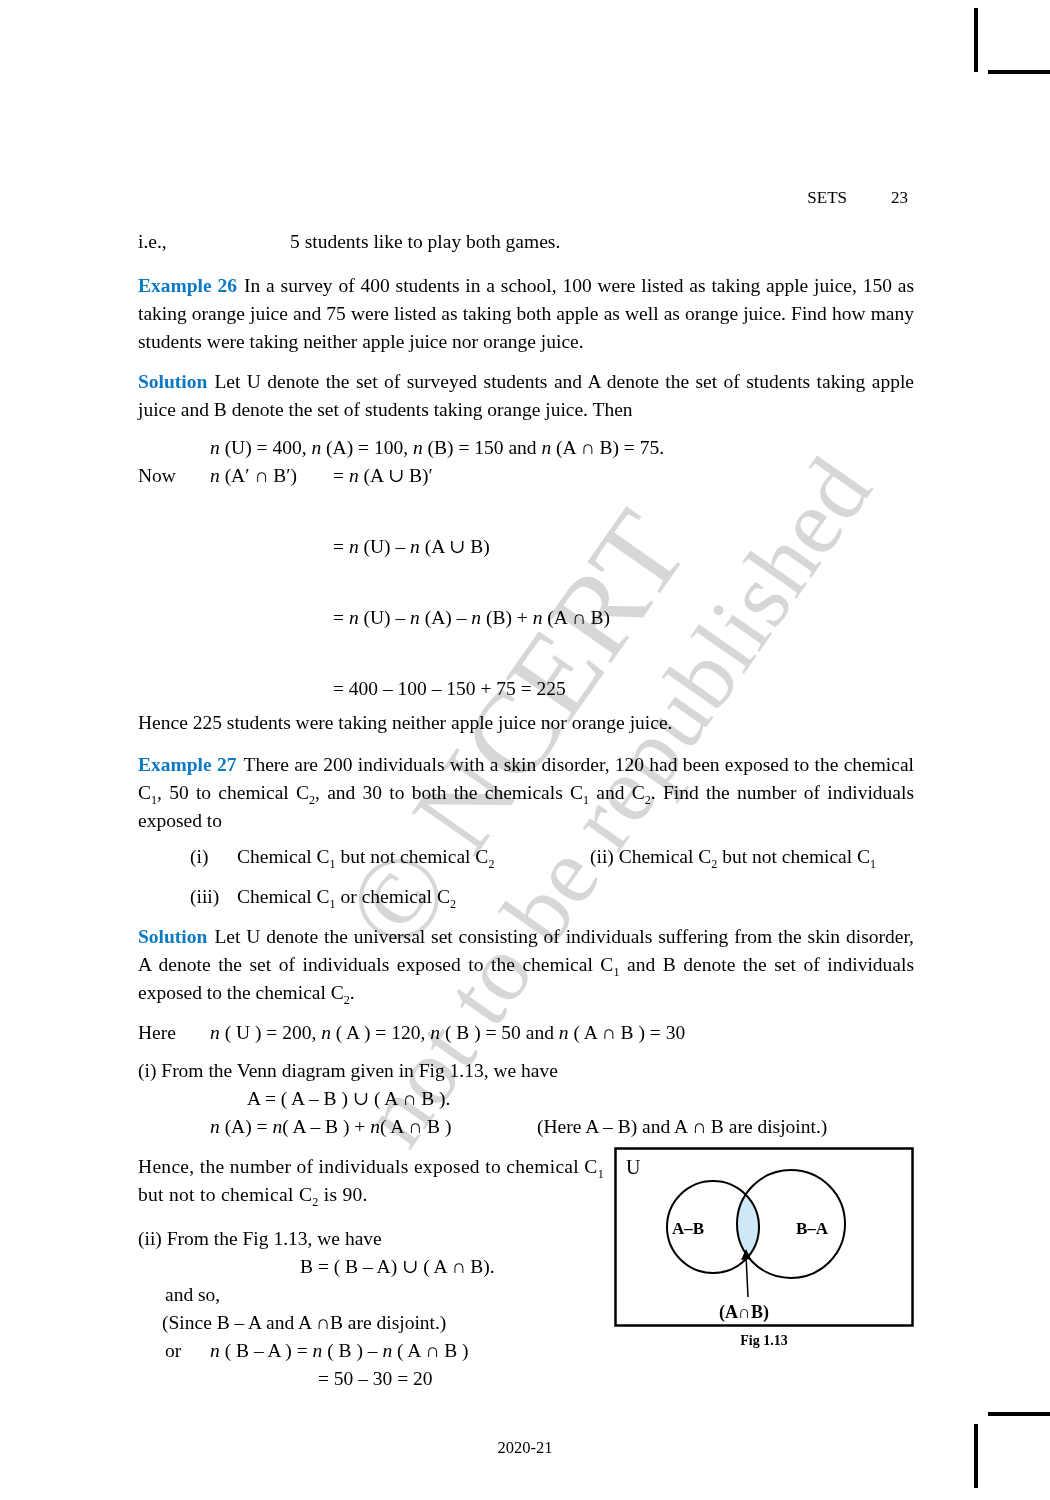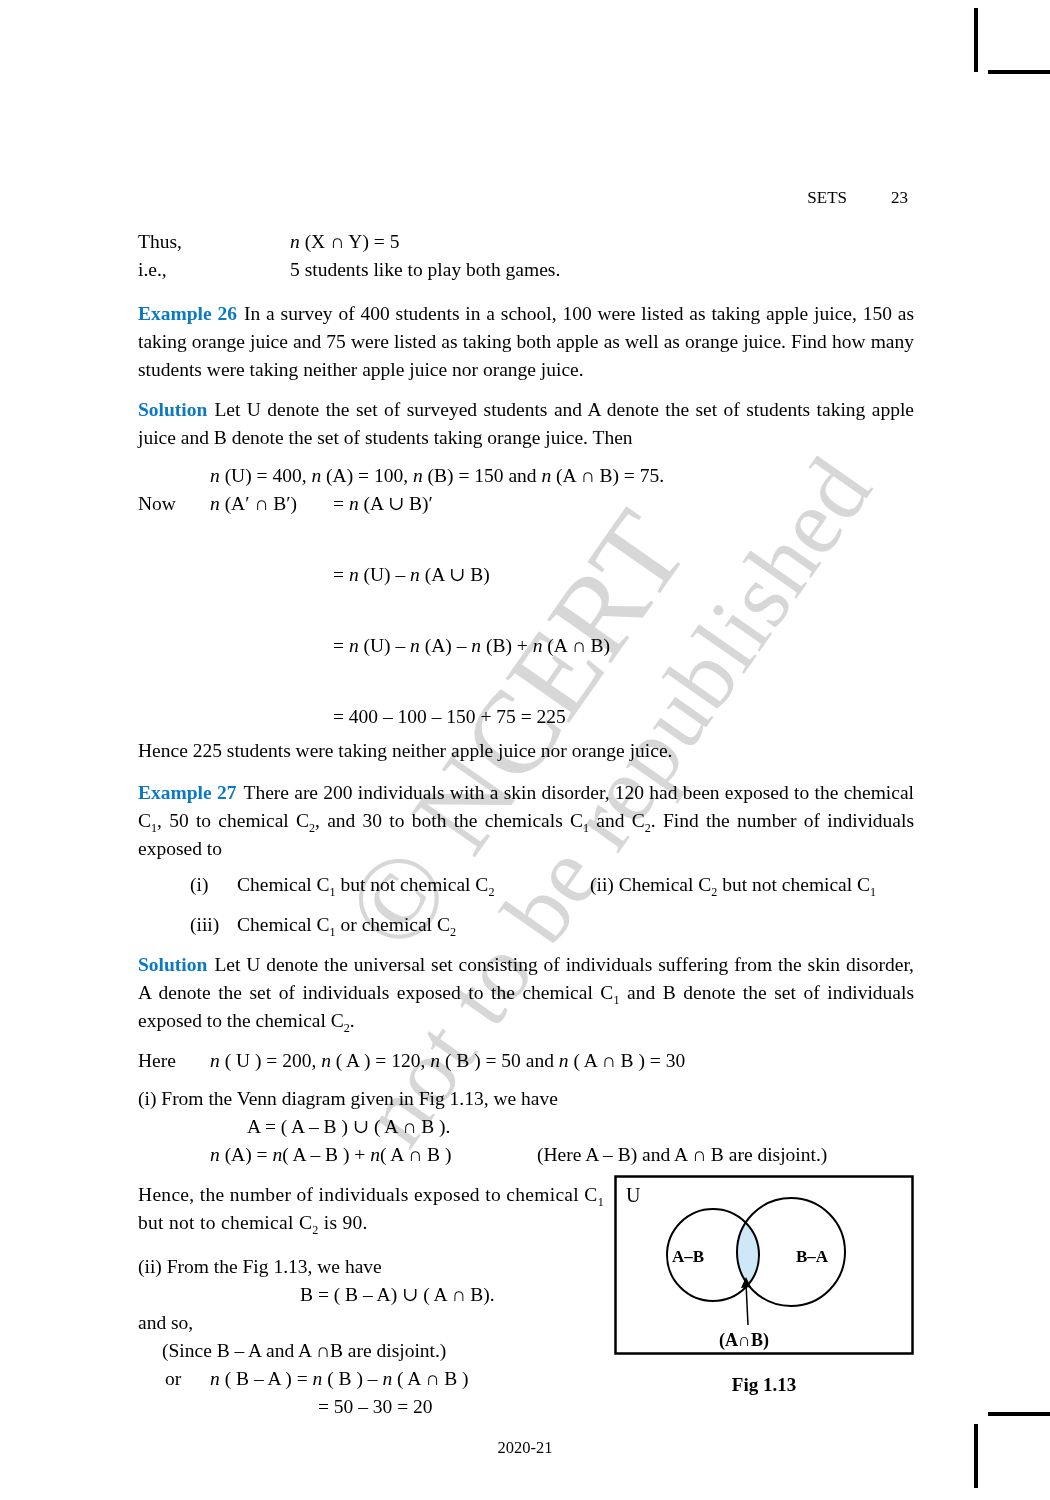--- a/index.html
+++ b/index.html
@@ -55,26 +55,26 @@
   .item-num{display:inline-block; margin-left:52px; width:47px;}
   .item-second{position:absolute; left:452px; top:0;}
   .here-row{display:flex;}
   .here-label{flex:0 0 72px;}
   .ceq1{padding-left:109px;}
   .ceq2-row{position:relative; padding-left:72px;}
   .since-note{position:absolute; left:399px; top:0;}
   
   .figure{float:right; width:300px; margin:6px 0 0 10px; text-align:center;}
   .figure svg{display:block;}
-  .fig-caption{font-weight:bold; font-size:19px; margin-top:16px; text-align:center;}
+  .fig-caption{font-weight:bold; font-size:14px; margin-top:0; text-align:center;}
   .venn-text{font-family:"Liberation Serif","DejaVu Serif",serif;}
   .conclusion{text-align:justify; letter-spacing:0.3px;}
   .p2-eq1{padding-left:162px;}
   .p2-row{display:flex;}
-  .p2-andso{flex:0 0 97px; }
+  .p2-andso{flex:0 0 97px; margin-left:27px;}
   .p2-note{padding-left:24px;}
   .p2-or{flex:0 0 45px; margin-left:27px;}
   .p2-eq4{padding-left:180px;}
   .clear{clear:both;}
 </style>
 </head>
 <body>
 
 <div class="page">
 
@@ -87,24 +87,20 @@
   <div class="mark mark-tr-h"></div>
   <div class="mark mark-br-h"></div>
   <div class="mark mark-br-v"></div>
 
   <div class="header">
     <span>SETS</span><span class="pagenum">23</span>
   </div>
 
   <div class="content">
 
-    <div class="kv-row">
-      <span class="kv-label">Thus,</span>
-      <span><i>n</i> (X  ∩ Y) = 5</span>
-    </div>
     <div class="kv-row">
       <span class="kv-label">i.e.,</span>
       <span>5 students like to play both games.</span>
     </div>
 
     <div class="para mt16">
       <span class="inline-label">Example 26</span><span>In a survey of 400 students in a school, 100 were listed as taking apple juice, 150 as taking orange juice and 75 were listed as taking both apple as well as orange juice. Find how many students were taking  neither apple juice nor orange juice.</span>
     </div>
 
     <div class="para mt12">

